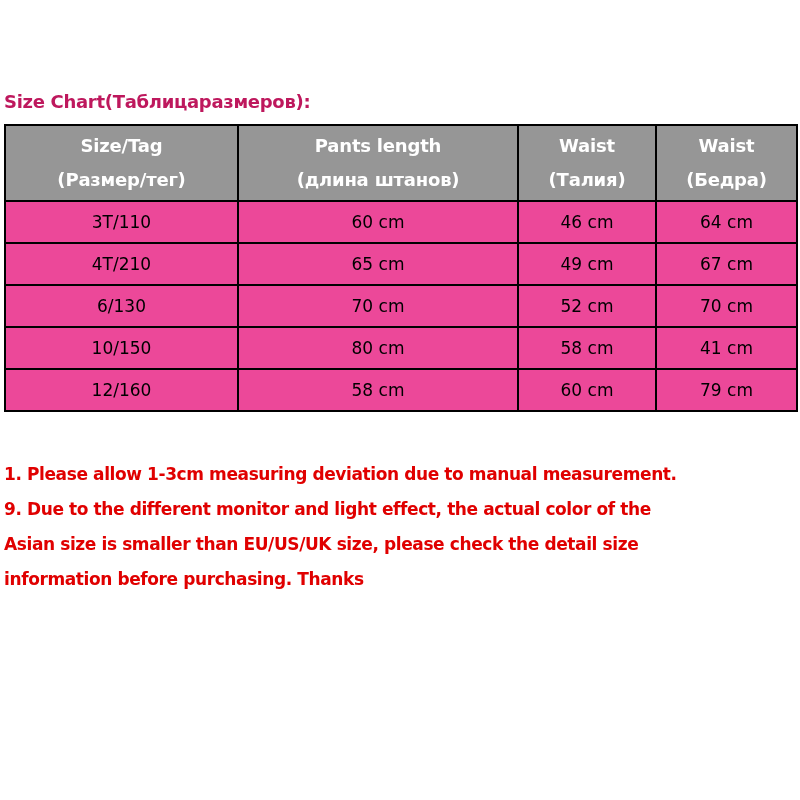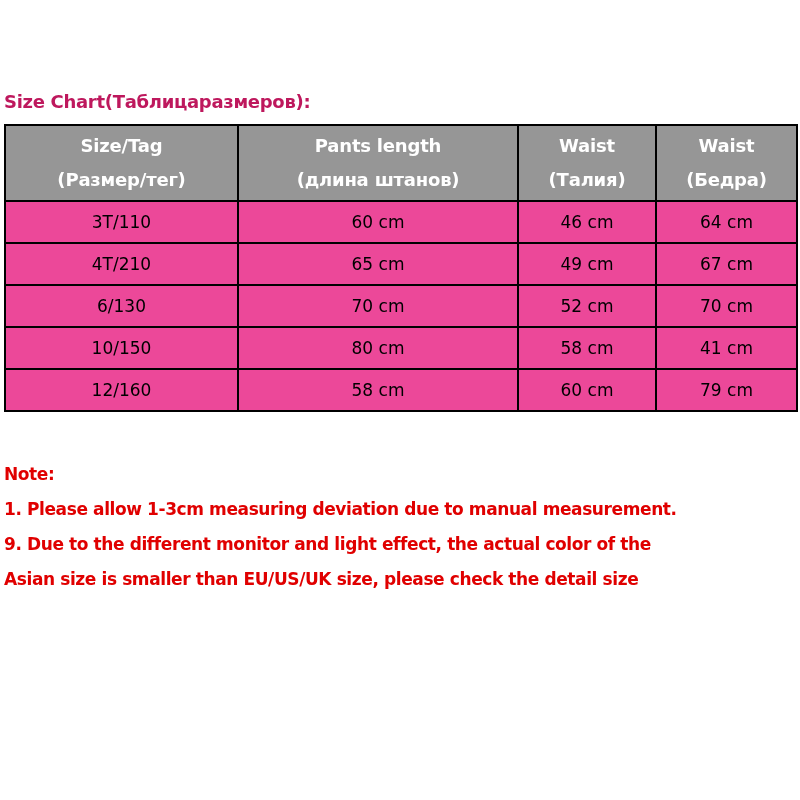--- a/index.html
+++ b/index.html
@@ -129,17 +129,17 @@
     <tr>
       <td>12/160</td>
       <td>58 cm</td>
       <td>60 cm</td>
       <td>79 cm</td>
     </tr>
   </tbody>
 </table>
 
 <div class="notes">
-  <div class="line">Note:</div>
   <div class="line">1. Please allow 1-3cm measuring deviation due to manual measurement.</div>
   <div class="line">9. Due to the different monitor and light effect, the actual color of the</div>
   <div class="line">Asian size is smaller than EU/US/UK size, please check the detail size</div>
+  <div class="line">information before purchasing. Thanks</div>
 </div>
 
 </body></html>

